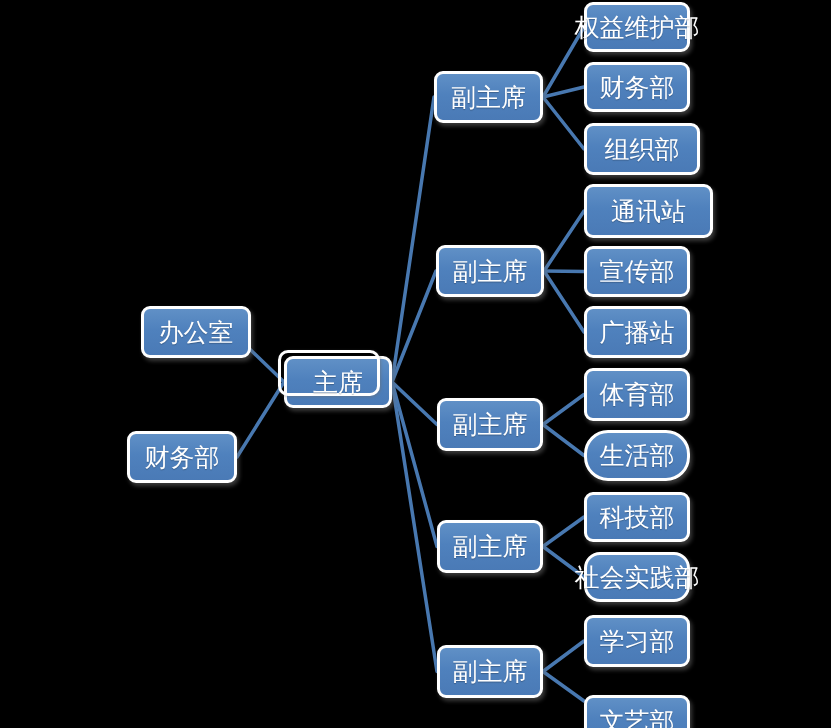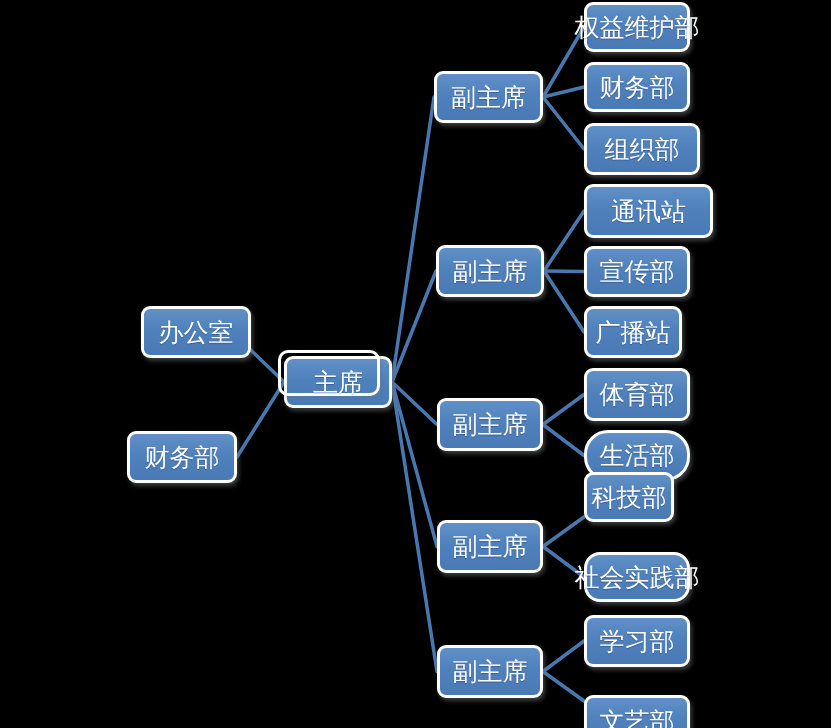--- a/index.html
+++ b/index.html
@@ -112,30 +112,30 @@
     </div>
     <div class="node" style="left: 584px; top: 123px; width: 116px; height: 52px;">
       <span class="node-label">组织部</span>
     </div>
     <div class="node" style="left: 584px; top: 184px; width: 129px; height: 54px;">
       <span class="node-label">通讯站</span>
     </div>
     <div class="node" style="left: 584px; top: 246px; width: 106px; height: 51px;">
       <span class="node-label">宣传部</span>
     </div>
-    <div class="node" style="left: 584px; top: 306px; width: 98px; height: 52px;">
+    <div class="node" style="left: 584px; top: 306px; width: 106px; height: 52px;">
       <span class="node-label">广播站</span>
     </div>
     <div class="node" style="left: 584px; top: 368px; width: 106px; height: 53px; align-items: center;">
       <span class="node-label">体育部</span>
     </div>
     <div class="node" style="left: 584px; top: 430px; width: 106px; height: 51px; border-radius: 24px;">
       <span class="node-label">生活部</span>
     </div>
-    <div class="node" style="left: 584px; top: 472px; width: 90px; height: 50px;">
+    <div class="node" style="left: 584px; top: 492px; width: 106px; height: 50px;">
       <span class="node-label">科技部</span>
     </div>
     <div class="node" style="left: 584px; top: 552px; width: 106px; height: 50px; border-radius: 16px;">
       <span class="node-label">社会实践部</span>
     </div>
     <div class="node" style="left: 584px; top: 615px; width: 106px; height: 52px;">
       <span class="node-label">学习部</span>
     </div>
     <div class="node" style="left: 584px; top: 675px; width: 106px; height: 52px; margin-top: 20px;">
       <span class="node-label">文艺部</span>

